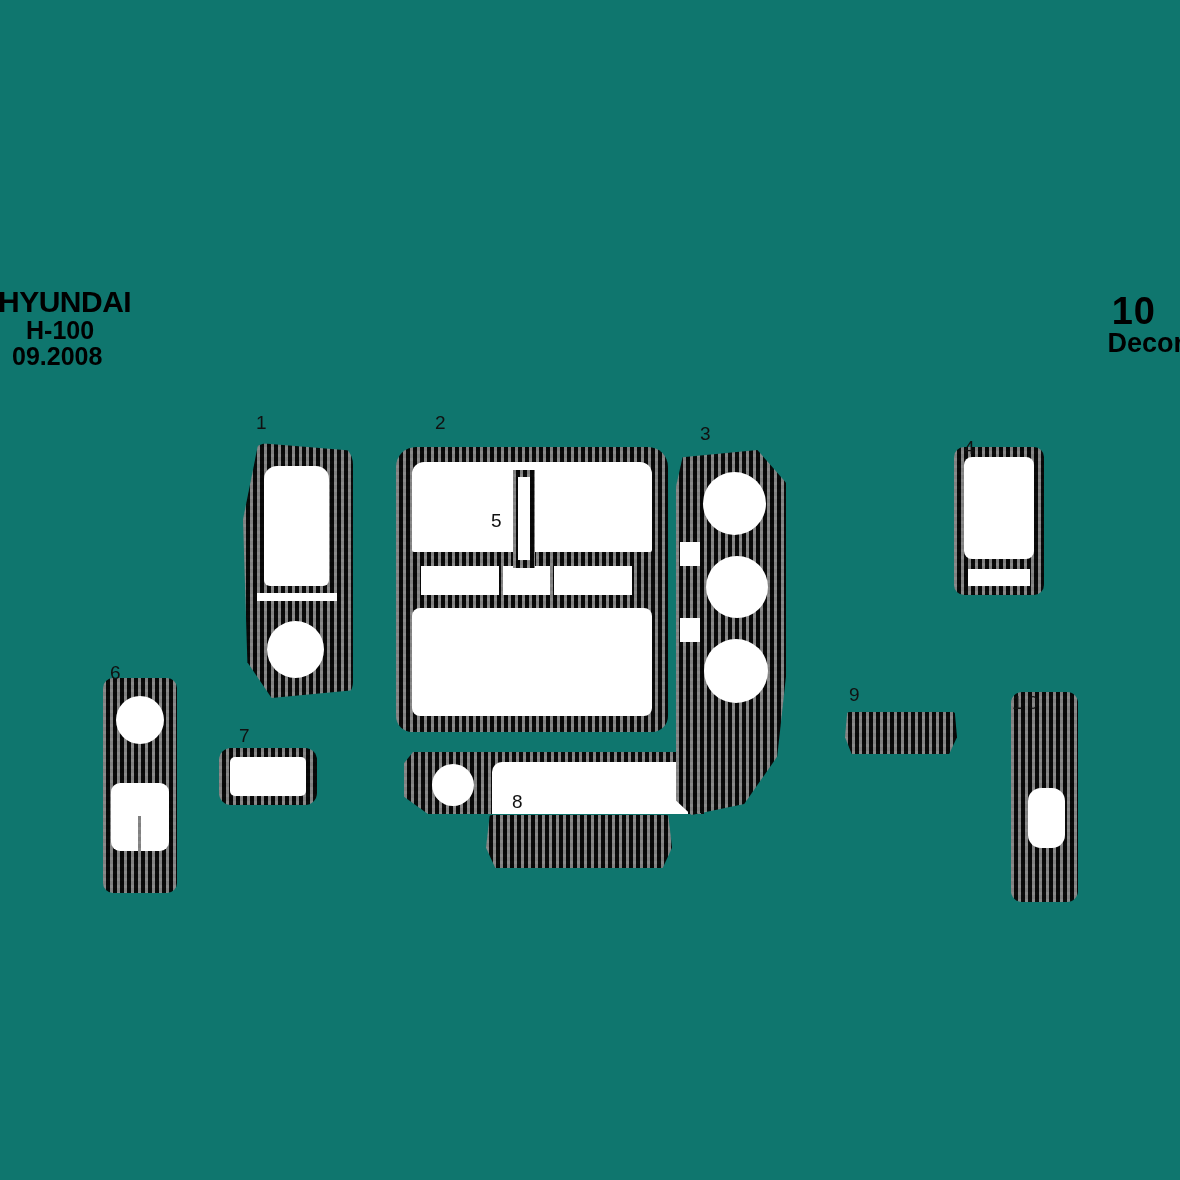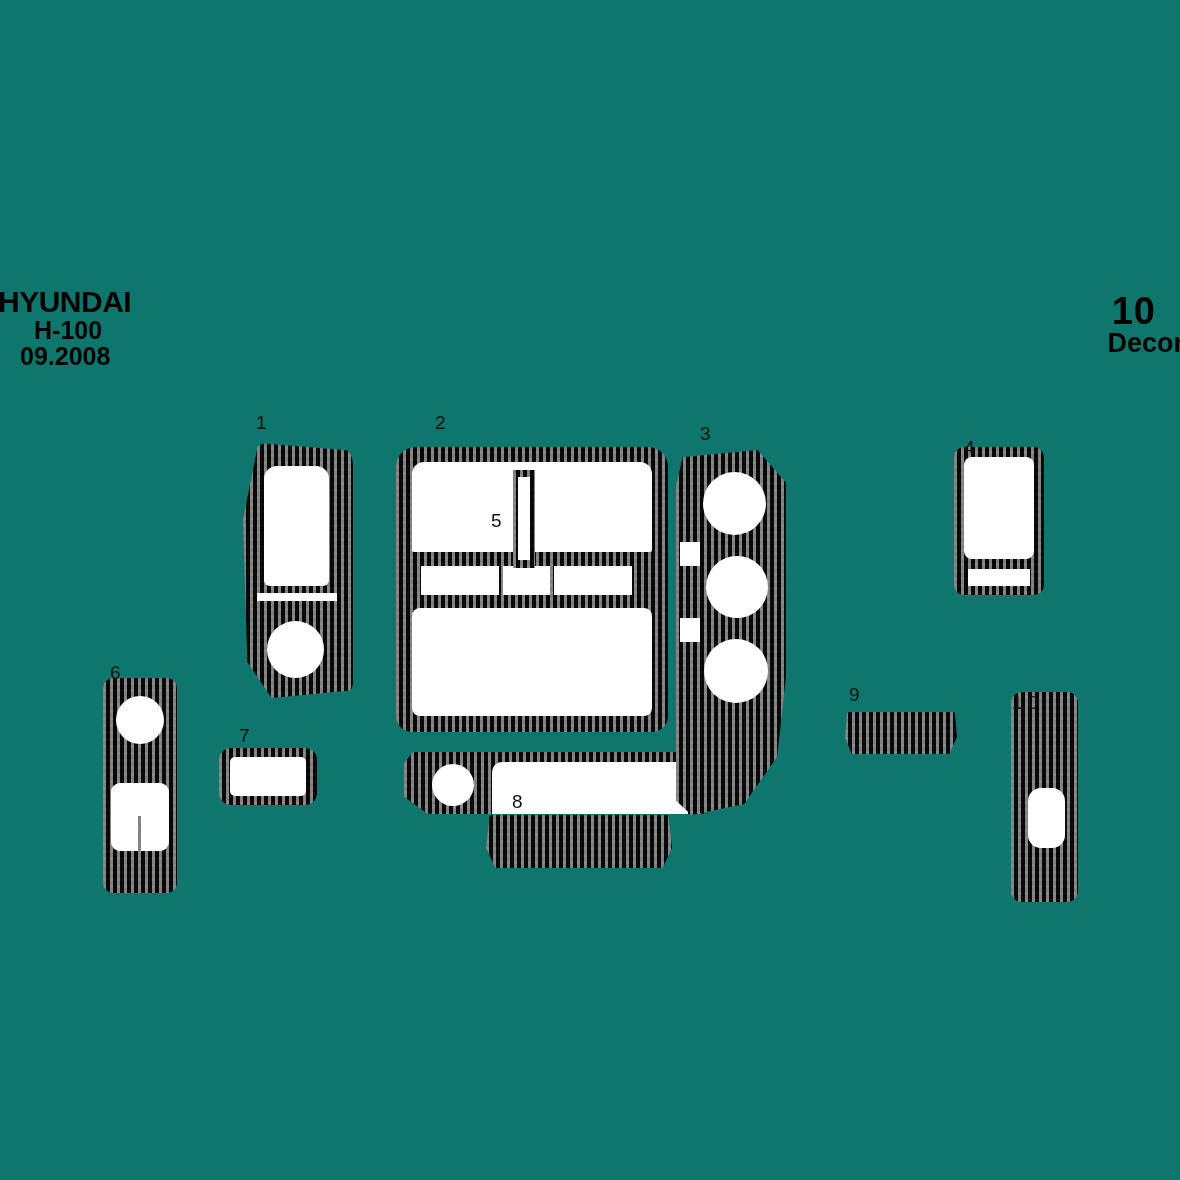--- a/index.html
+++ b/index.html
@@ -27,27 +27,27 @@
     font-size: 30px;
     font-weight: bold;
     letter-spacing: -0.5px;
     color: #000;
     margin-left: -6px;
   }
   .title-model {
     font-size: 25px;
     font-weight: bold;
     color: #000;
-    margin-left: 30px;
+    margin-left: 22px;
   }
   .title-date {
     font-size: 25px;
     font-weight: bold;
     color: #000;
-    margin-left: 16px;
+    margin-left: 8px;
   }
 
   .count-block {
     position: absolute;
     right: -4px;
     top: 292px;
     text-align: right;
     line-height: 1.0;
   }
   .count-number {

